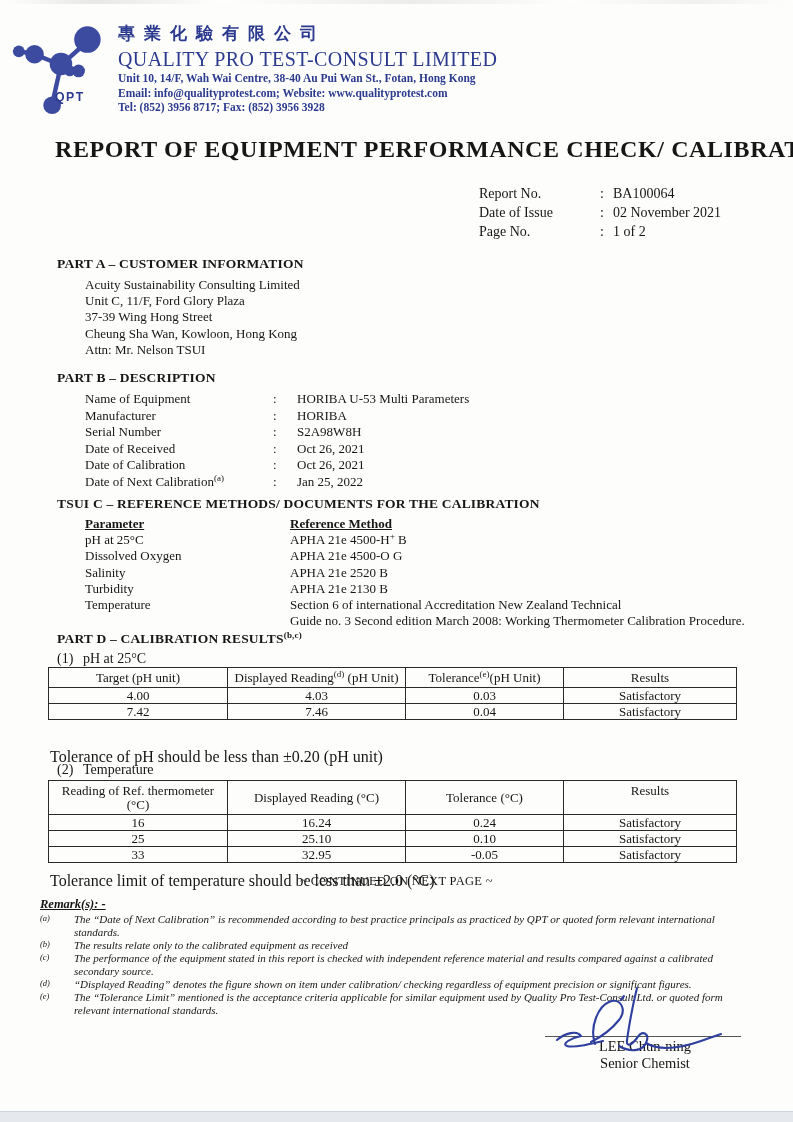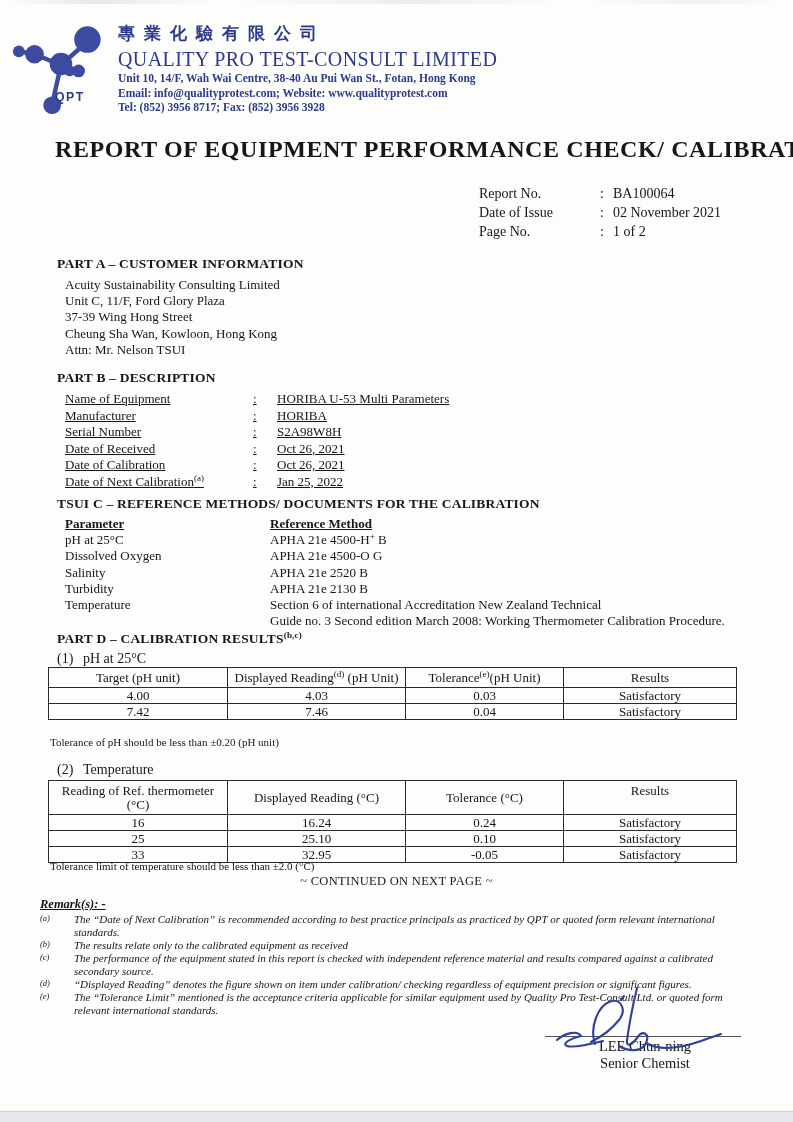--- a/index.html
+++ b/index.html
@@ -30,25 +30,25 @@
   .doc-title{position:absolute;top:136px;left:55px;width:700px;margin:0;
     font-size:24px;font-weight:bold;letter-spacing:.6px;white-space:nowrap;}
 
   .report-info{position:absolute;top:184px;left:479px;font-size:14px;line-height:19px;}
   .ri-row{display:flex;}
   .ri-label{width:112px;}
   .ri-colon{width:22px;text-align:center;}
 
   .part{position:absolute;left:57px;font-size:13px;}
   .part-heading{font-size:13.5px;font-weight:bold;letter-spacing:.2px;}
-  .indent{margin-left:8px;}
+  .indent{margin-left:28px;}
   .part-a{top:256px;}
   .part-a .indent{margin-top:5px;line-height:16.2px;}
   .part-b{top:370px;}
-  .part-b .rows{margin-top:5px;line-height:16.5px;text-decoration:underline;}
+  .part-b .rows{margin-top:5px;line-height:16.5px;}
   .kv-row{display:flex;}
   .kv-label{width:188px;}
   .kv-colon{width:24px;}
   sup.mark{font-size:9px;line-height:0;}
 
   .part-c{top:496px;width:700px;}
   .pc-row{display:flex;line-height:16.2px;}
   .pc-param{width:205px;flex:none;}
   .pc-head{margin-top:4px;font-weight:bold;}
   .pc-head .pc-param,.pc-head .pc-method{text-decoration:underline;width:auto;}
@@ -65,21 +65,21 @@
   table.cal th,table.cal td{border:1px solid #2a2a2a;text-align:center;vertical-align:middle;
     padding:0 2px;font-weight:normal;line-height:14px;}
   .ph-table{top:667px;}
   .ph-table th{height:19px;}
   .ph-table td{height:15px;}
   .temp-table{top:780px;}
   .temp-table th{height:30px;}
   .temp-table td{height:15px;}
   .th-top{vertical-align:top !important;padding-top:3px !important;}
 
-  .note{position:absolute;left:50px;font-size:11px;}
+  .note{position:absolute;left:50px;font-size:16px;margin-top:12px;}
   .note1{top:736px;}
   .note2{top:860px;}
 
   .continued{position:absolute;top:874px;left:0;width:793px;text-align:center;font-size:12.5px;letter-spacing:.3px;}
 
   .remarks{position:absolute;top:897px;left:40px;width:720px;font-style:italic;}
   .remarks-heading{font-size:12.5px;font-weight:bold;text-decoration:underline;margin-bottom:1px;}
   .remark-item{display:flex;font-size:11px;line-height:13px;}
   .remark-marker{width:34px;flex:none;font-size:8.5px;position:relative;top:-1px;}
 

